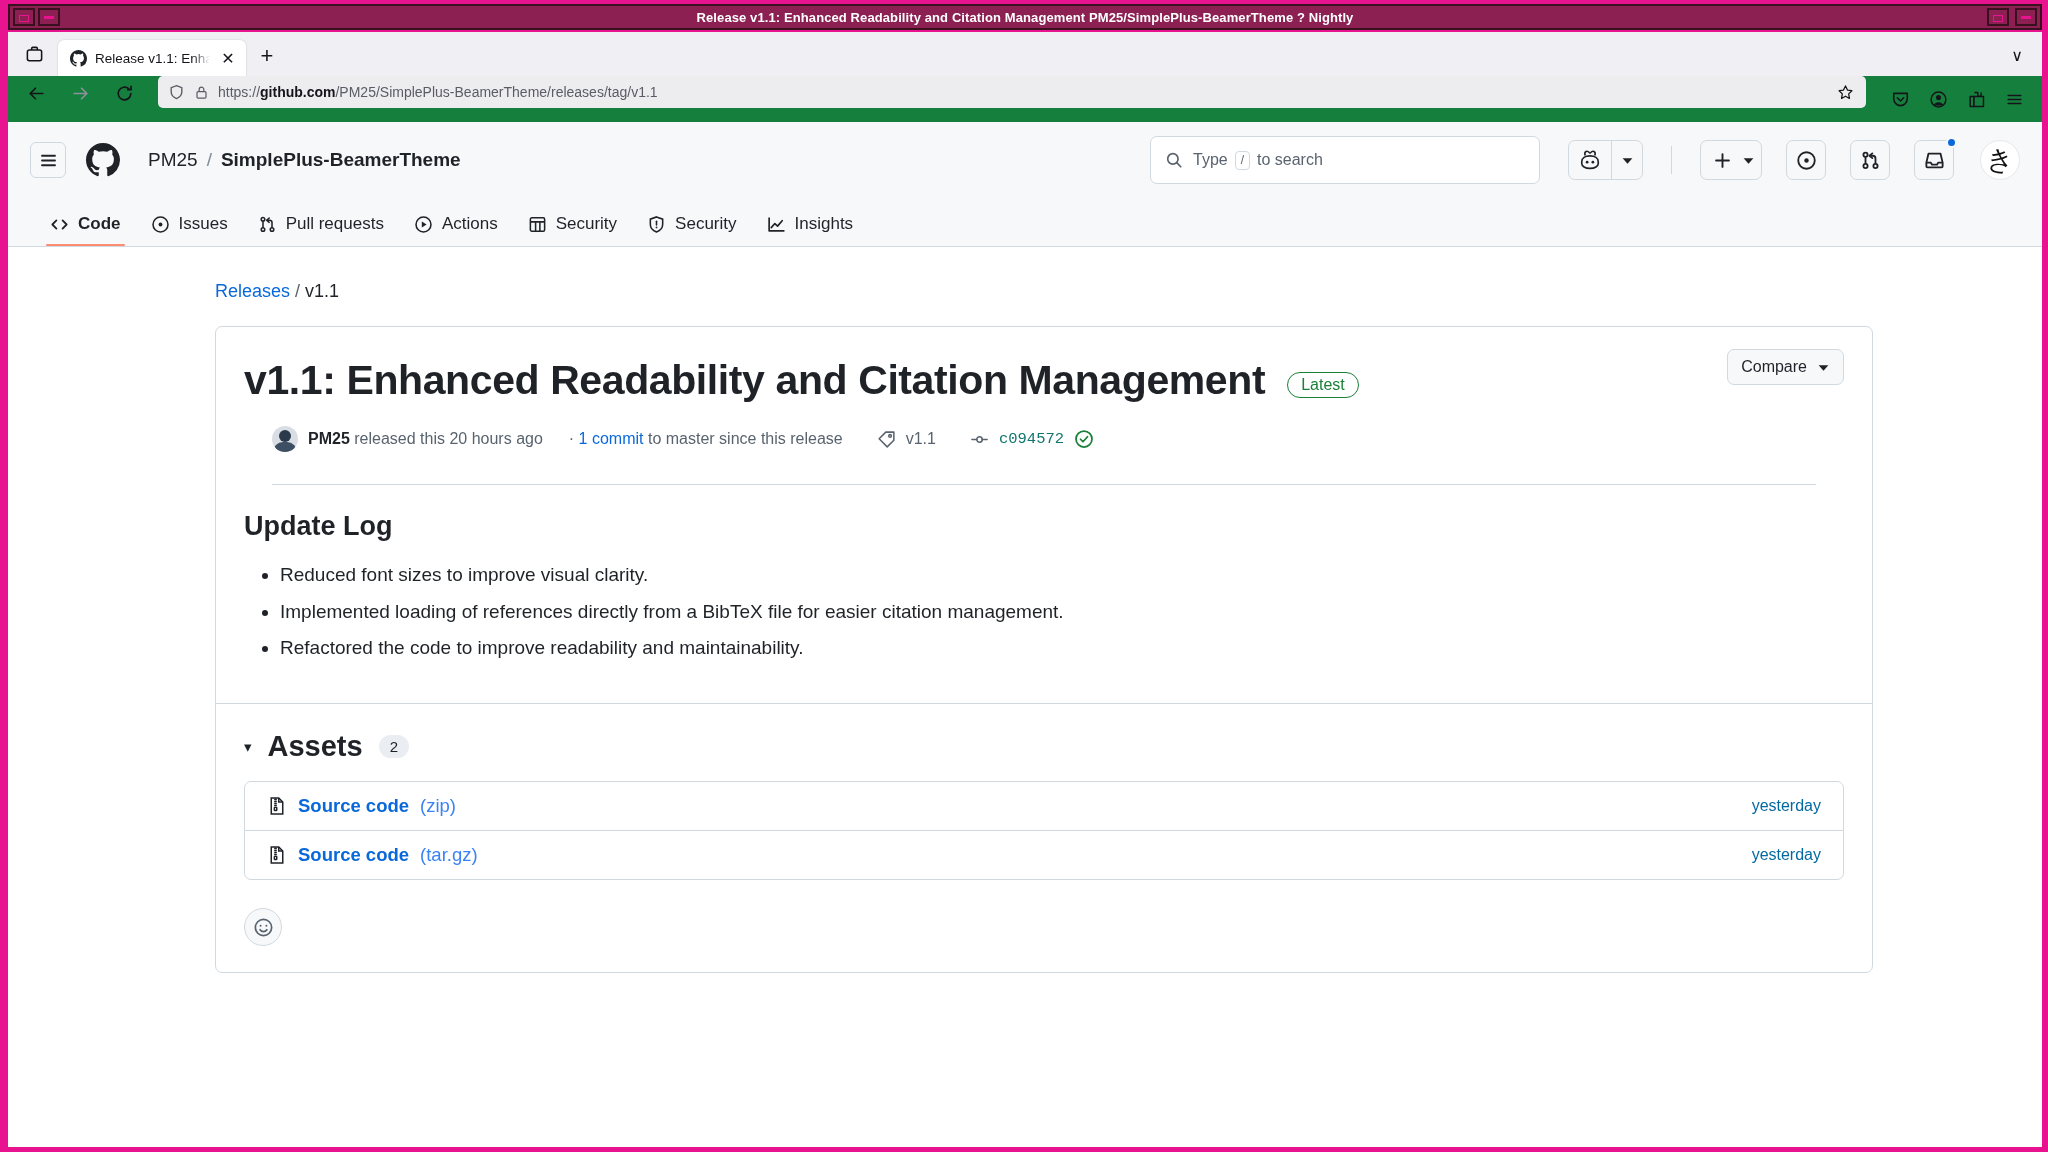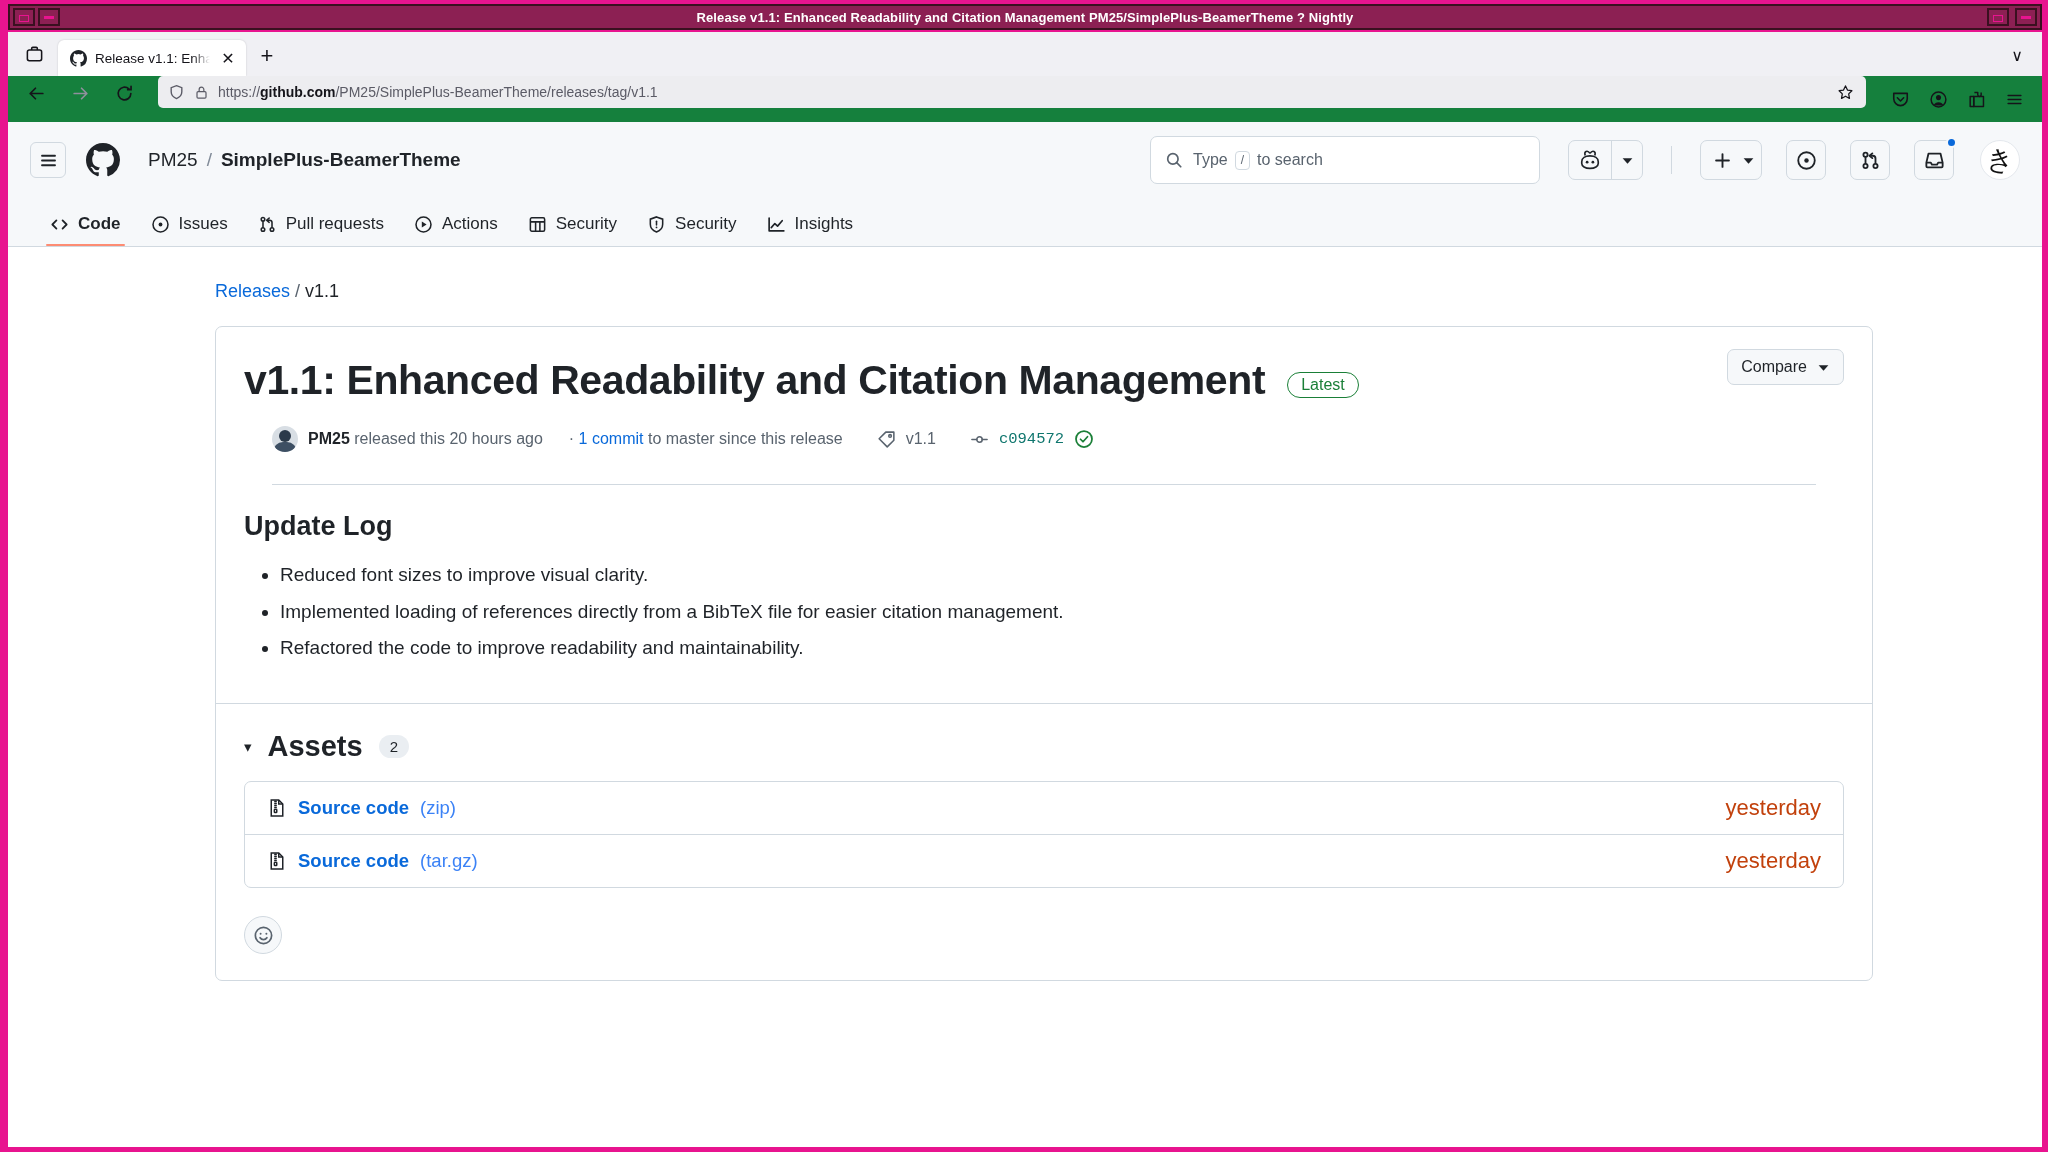--- a/index.html
+++ b/index.html
@@ -304,21 +304,21 @@
   .asset-row {
     display: flex; align-items: center;
     padding: 13px 22px; gap: 6px;
     border-bottom: 1px solid #d1d9e0;
   }
   .asset-row:last-child { border-bottom: none; }
   .asset-icon { width: 20px; height: 20px; flex: none; color: #1f2328; margin-right: 5px; }
   .asset-name { font-size: 18.5px; color: #0969da; font-weight: bold; }
   .asset-ext { font-size: 18.5px; color: #3b82f6; font-weight: normal; margin-left: 5px; }
   .asset-spacer { flex: 1; }
-  .asset-date { font-size: 22px; color: #c2410c; }
+  .asset-date { font-size: 16px; color: #0369a1; }
 
   .react-row { padding: 6px 28px 26px 28px; }
   .react-btn {
     width: 38px; height: 38px; border-radius: 50%;
     border: 1px solid #d1d9e0; background: #f6f8fa;
     display: flex; align-items: center; justify-content: center;
     color: #59636e;
   }
   svg { display: block; }
 </style>

